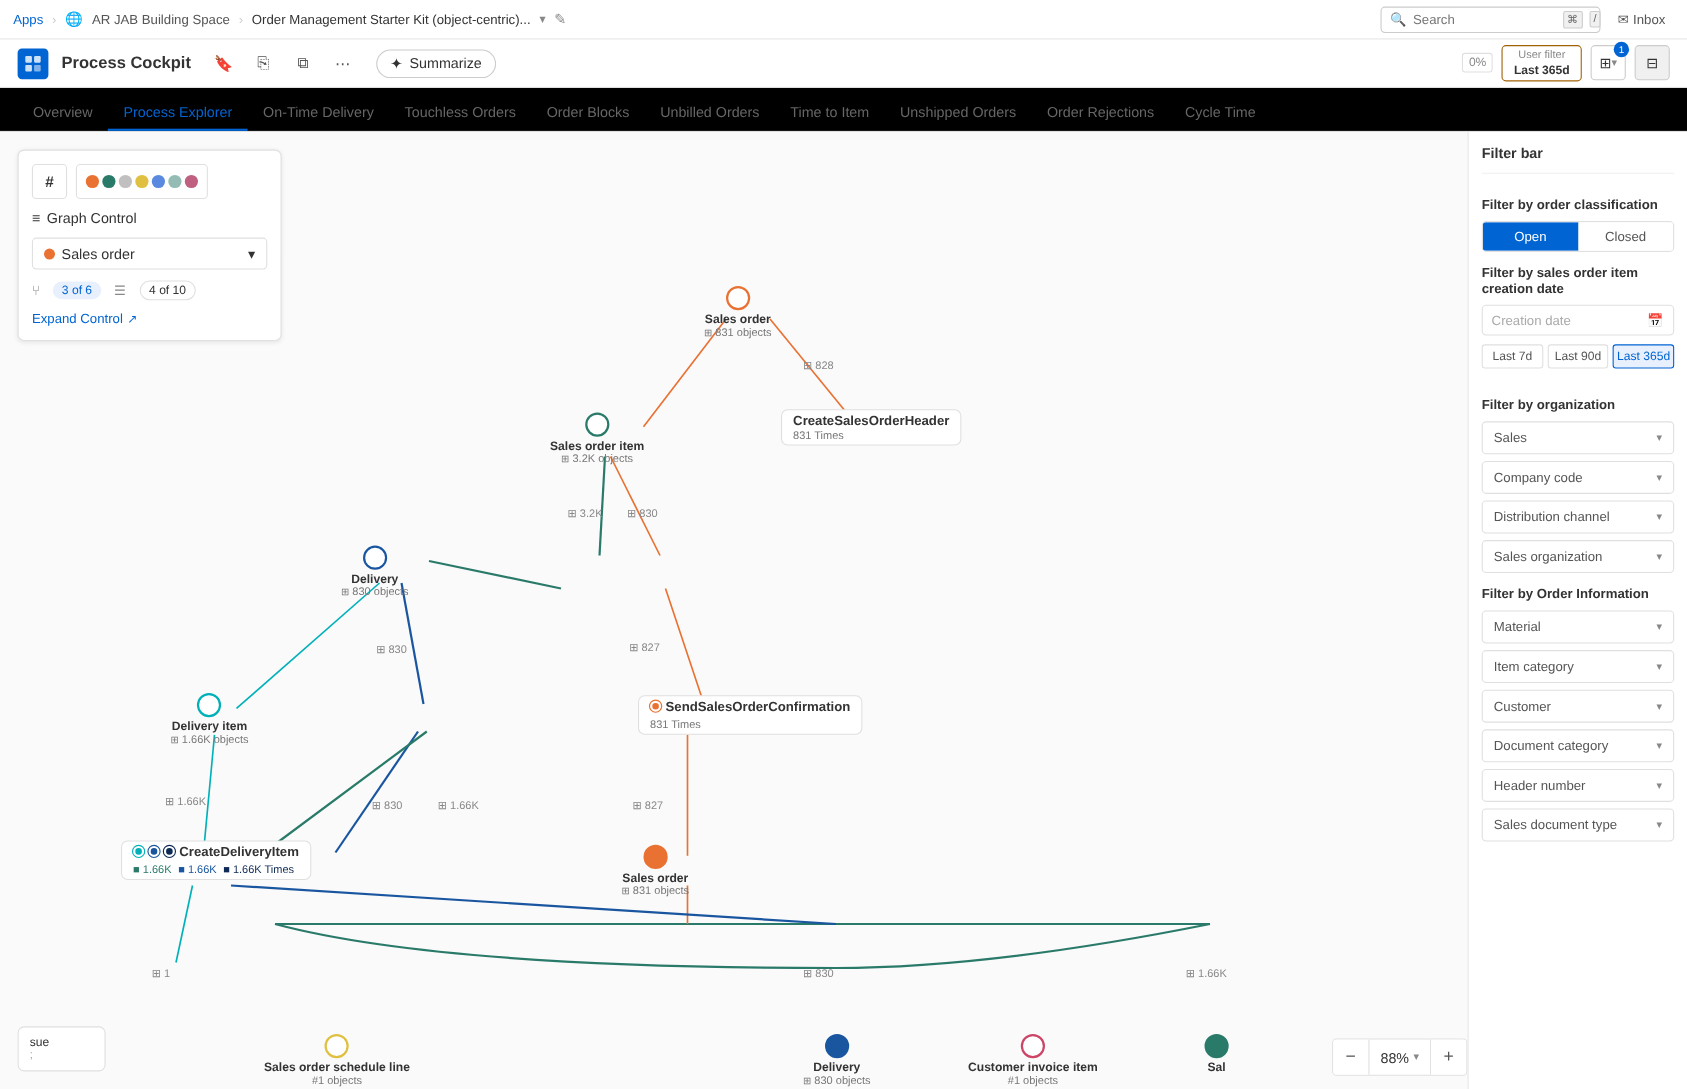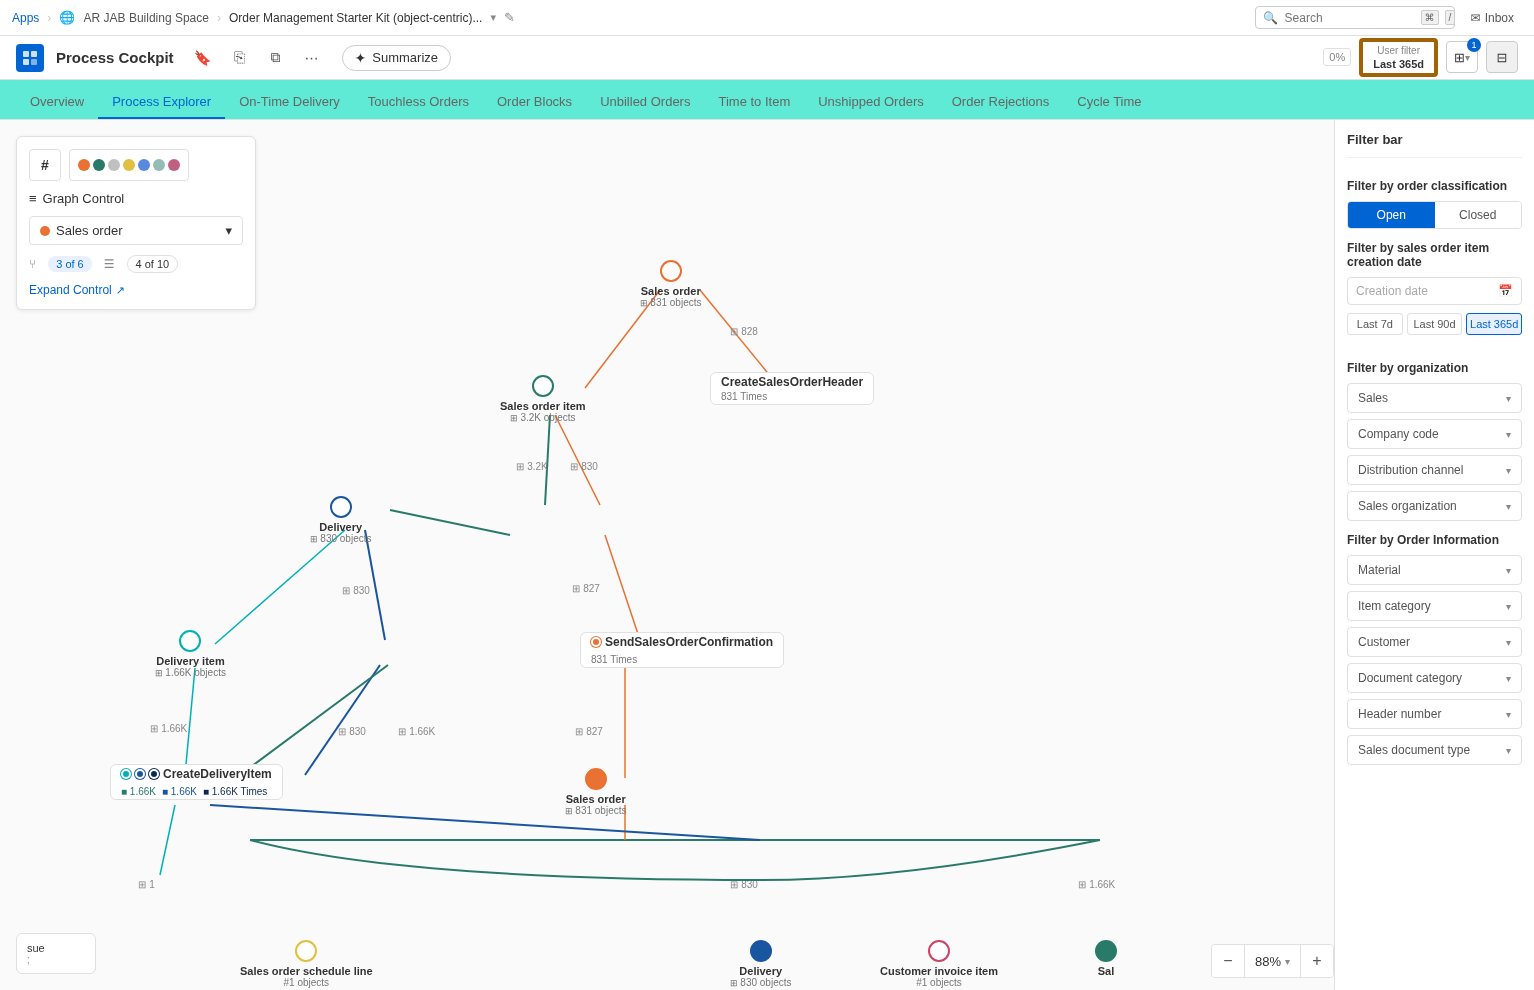--- a/index.html
+++ b/index.html
@@ -15,29 +15,29 @@
     .inbox-btn { display: flex; align-items: center; gap: 4px; font-size: 12px; color: #555; cursor: pointer; padding: 3px 8px; border-radius: 4px; }
 
     
     .toolbar { height: 44px; background: #fff; border-bottom: 1px solid #e0e0e0; display: flex; align-items: center; padding: 0 16px; gap: 12px; }
     .app-icon { width: 28px; height: 28px; background: #0064d2; border-radius: 4px; display: flex; align-items: center; justify-content: center; color: #fff; font-size: 14px; font-weight: bold; }
     .toolbar-title { font-size: 15px; font-weight: 600; color: #333; }
     .toolbar-icons { display: flex; gap: 8px; margin-left: 4px; }
     .toolbar-icon-btn { width: 28px; height: 28px; display: flex; align-items: center; justify-content: center; border: none; background: none; cursor: pointer; color: #555; border-radius: 4px; font-size: 14px; }
     .summarize-btn { display: flex; align-items: center; gap: 6px; border: 1px solid #ccc; border-radius: 16px; padding: 4px 12px; font-size: 13px; cursor: pointer; background: #fff; color: #333; margin-left: 4px; }
     .toolbar-right { margin-left: auto; display: flex; align-items: center; gap: 8px; }
-    .user-filter-btn { display: flex; flex-direction: column; align-items: center; border: 4px solid #a16207; border-radius: 4px; padding: 2px 10px; font-size: 11px; cursor: pointer; background: #fff; line-height: 1.3; }
+    .user-filter-btn { display: flex; flex-direction: column; align-items: center; border: 1px solid #a16207; border-radius: 4px; padding: 2px 10px; font-size: 11px; cursor: pointer; background: #fff; line-height: 1.3; }
     .user-filter-label { font-size: 10px; color: #888; }
     .user-filter-value { font-size: 11px; font-weight: 600; color: #333; }
     .filter-icon-btn { width: 32px; height: 32px; display: flex; align-items: center; justify-content: center; border: 1px solid #ccc; border-radius: 4px; background: #fff; cursor: pointer; position: relative; }
     .filter-badge { position: absolute; top: -4px; right: -4px; background: #0064d2; color: #fff; border-radius: 50%; width: 14px; height: 14px; font-size: 9px; display: flex; align-items: center; justify-content: center; }
     .sidebar-toggle { width: 32px; height: 32px; display: flex; align-items: center; justify-content: center; border: 1px solid #ccc; border-radius: 4px; background: #f0f0f0; cursor: pointer; }
 
     
-    .tabs { height: 40px; background: #5eead4; border-bottom: 1px solid #e0e0e0; display: flex; align-items: flex-end; padding: 0 16px; }
+    .tabs { height: 40px; background: #000000; border-bottom: 1px solid #e0e0e0; display: flex; align-items: flex-end; padding: 0 16px; }
     .tab { padding: 8px 14px; font-size: 13px; color: #666; cursor: pointer; border-bottom: 2px solid transparent; white-space: nowrap; }
     .tab.active { color: #0064d2; border-bottom: 2px solid #0064d2; font-weight: 500; }
 
     
     .main-content { display: flex; height: calc(990px - 36px - 44px - 40px); }
 
     
     .canvas-area { flex: 1; background: #fafafa; position: relative; overflow: hidden; }
 
     

